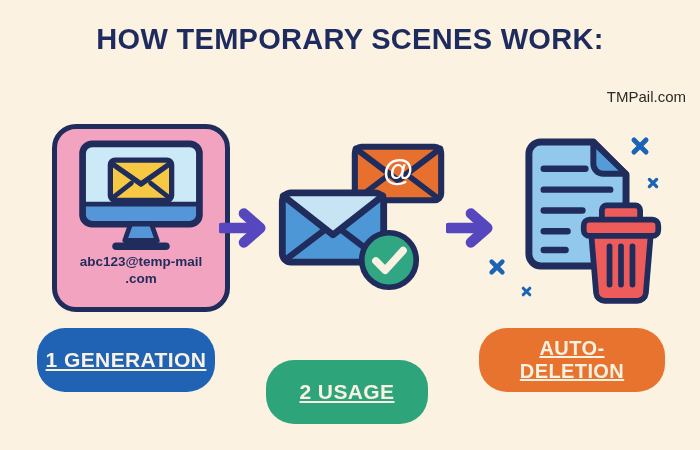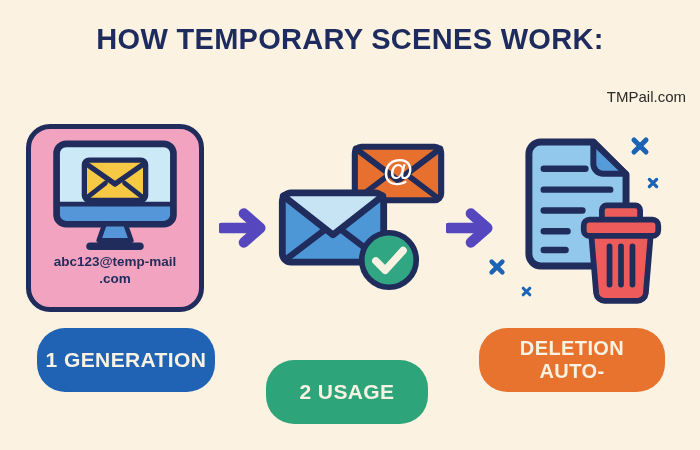--- a/index.html
+++ b/index.html
@@ -18,21 +18,21 @@
     letter-spacing:.3px;
     color:var(--navy-text,#1E2B5E);
   }
   .brand{
     position:absolute;top:88px;right:14px;
     font-weight:normal;font-size:15px;
     color:var(--brand-text,#2B2A27);
   }
   
   .gen-card{
-    position:absolute;left:26px;top:124px;width:178px;height:188px;
+    position:absolute;left:52px;top:124px;width:178px;height:188px;
     box-sizing:border-box;
     background:var(--pink-card,#F2A3C0);
     border:5px solid var(--navy,#1F2C5C);
     border-radius:24px;
     display:flex;flex-direction:column;align-items:center;
   }
   .gen-card svg{margin-top:10px;}
   .email-text{
     margin-top:2px;text-align:center;
     font-weight:bold;font-size:13.5px;line-height:1.25;
@@ -41,20 +41,21 @@
   
   .abs{position:absolute;}
   
   .badge{
     position:absolute;top:328px;height:64px;
     border-radius:28px;
     display:flex;align-items:center;justify-content:center;
     color:var(--badge-text,#F9F2E2);
     font-weight:bold;font-size:21px;letter-spacing:.4px;
     text-align:center;
+    text-decoration:underline;
   }
   .badge-gen{left:37px;width:178px;background:var(--badge-blue,#2063B4);}
   .badge-usage{left:266px;width:162px;background:var(--badge-green,#2EA47B);margin-top:32px;}
   .badge-del{left:479px;width:186px;background:var(--badge-orange,#E8732E);font-size:20px;line-height:1.15;}
   
   .st-navy{stroke:var(--navy,#1F2C5C);}
   .f-navy{fill:var(--navy,#1F2C5C);}
   .f-none{fill:none;}
   .f-screen{fill:var(--screen-blue,#CBE9F6);}
   .f-monitor{fill:var(--monitor-blue,#5596D8);}
@@ -157,18 +158,18 @@
   </svg>
 
   <div class="badge badge-gen">
     <span>1 GENERATION</span>
   </div>
   <div class="badge badge-usage">
     <span>2 USAGE</span>
   </div>
   <div class="badge badge-del">
     <span>
+      <span style="display:block">AUTO-</span>
       <span style="display:block">DELETION</span>
-      <span style="display:block">AUTO-</span>
     </span>
   </div>
 
 </div>
 
 </body></html>

